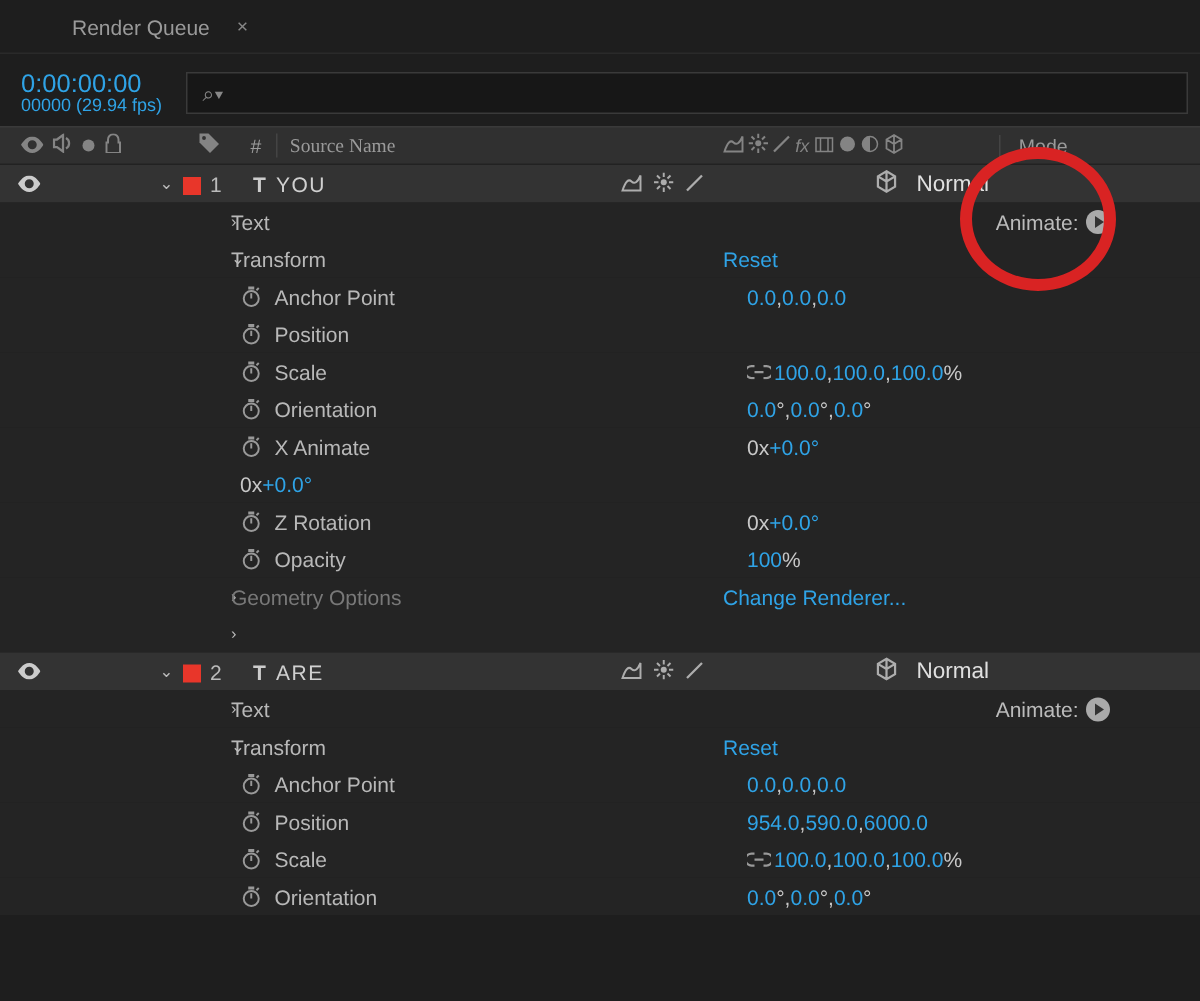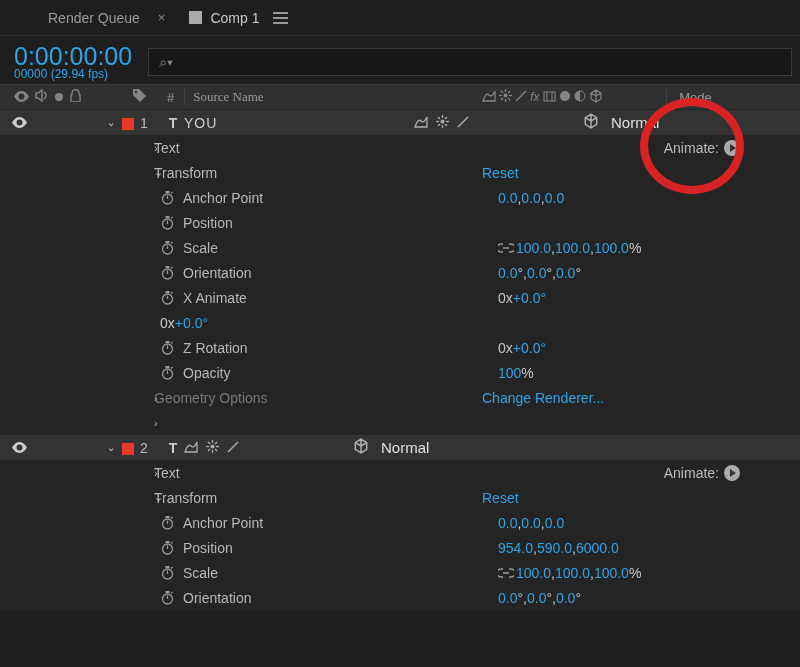--- a/index.html
+++ b/index.html
@@ -5,21 +5,21 @@
   * { margin:0; padding:0; box-sizing:border-box; font-family: Arial, Helvetica, sans-serif; }
   body { background:#1e1e1e; width:800px; height:667px; overflow:hidden; color:#b8b8b8; font-size:14px; position:relative; }
   .tabs { display:flex; align-items:center; height:36px; background:#1e1e1e; border-bottom:1px solid #2a2a2a; padding-left:30px; }
   .tab { padding:0 18px; color:#9a9a9a; cursor:pointer; display:flex; align-items:center; gap:8px; height:100%; }
   .tab.active { color:#c8c8c8; }
   .tab-close { font-size:13px; margin-right:6px; color:#888; }
   .comp-icon { width:13px; height:13px; background:#aaa; display:inline-block; }
   .menu-icon { display:inline-flex; flex-direction:column; gap:3px; margin-left:6px;}
   .menu-icon span { width:15px; height:2px; background:#999; display:block; }
   .timecode-row { display:flex; align-items:center; height:48px; padding:4px 8px 0 14px; gap:16px; }
-  .timecode { color:#2fa3e6; font-size:25px; font-weight:400; letter-spacing:0; }
+  .timecode { color:#2fa3e6; font-size:17px; font-weight:400; letter-spacing:0; }
   .timecode-sub { color:#2fa3e6; font-size:12px; margin-top:-2px; }
   .tc-block { display:flex; flex-direction:column; line-height:1.1; }
   .search-box { flex:1; height:28px; background:#171717; border:1px solid #3a3a3a; display:flex; align-items:center; padding:0 10px; color:#888; }
   .search-icon { font-size:14px; margin-right:4px; }
   .column-header { display:flex; align-items:center; height:26px; background:#303030; border-top:1px solid #3a3a3a; border-bottom:1px solid #222; font-size:13px; color:#9a9a9a; }
   .hdr-left-icons { display:flex; align-items:center; gap:6px; padding:0 8px 0 14px; width:122px;}
   .hdr-tag { padding:0 10px; }
   .hdr-num { padding:0 10px; }
   .hdr-src { padding:0 8px; border-left:1px solid #444; flex:0 0 292px;font-family:Liberation Serif, serif; }
   .hdr-switches { display:flex; align-items:center; gap:3px; padding:0 6px; flex:0 0 190px; }
@@ -55,29 +55,20 @@
   .play-circle::after { content:""; border-left:6px solid #333; border-top:4px solid transparent; border-bottom:4px solid transparent; margin-left:2px;}
 </style>
 </head>
 <body>
 
 <div class="tabs">
   <div class="tab">
       <span>Render Queue</span>
     </div>
   <span class="tab-close">×</span>
-  <div class="tab active">
-    <span class="comp-icon"></span>
-    <span>Comp 1</span>
-    <span class="menu-icon">
-        <span></span>
-        <span></span>
-        <span></span>
-      </span>
-  </div>
 </div>
 
 <div class="timecode-row">
   <div class="tc-block">
     <div class="timecode">0:00:00:00</div>
     <div class="timecode-sub">00000 (29.94 fps)</div>
   </div>
   <div class="search-box">
     <span class="search-icon">⌕▾</span>
   </div>
@@ -322,20 +313,21 @@
     </div>
     <div class="row layer">
       <div class="c-eye"><svg width="15" height="11" viewBox="0 0 15 11">
           <path d="M7.5 0C3 0 0 5.5 0 5.5S3 11 7.5 11 15 5.5 15 5.5 12 0 7.5 0zm0 8.5A3 3 0 117.5 2.5a3 3 0 010 6z" fill="#ccc"></path>
         </svg></div>
       <div class="c-spacer1"></div>
       <div class="c-twirl">⌄</div>
       <div class="c-swatch"><span class="swatch"></span></div>
       <div class="c-num">2</div>
       <div class="c-Ticon">T</div>
+      <div class="c-name">ARE</div>
       <div class="c-switches">
         <span class="sw-icon"><svg width="14" height="12" viewBox="0 0 14 12">
             <path d="M1 11 Q4 2 7 5 Q10 8 13 1 L13 11z" fill="none" stroke="#ccc" stroke-width="1.3"></path>
           </svg></span>
         <span class="sw-icon"><svg width="13" height="13" viewBox="0 0 13 13">
             <circle cx="6.5" cy="6.5" r="2" fill="#ccc"></circle>
             <g stroke="#ccc" stroke-width="1.3">
               <line x1="6.5" y1="0" x2="6.5" y2="3"></line>
               <line x1="6.5" y1="10" x2="6.5" y2="13"></line>
               <line x1="0" y1="6.5" x2="3" y2="6.5"></line>

